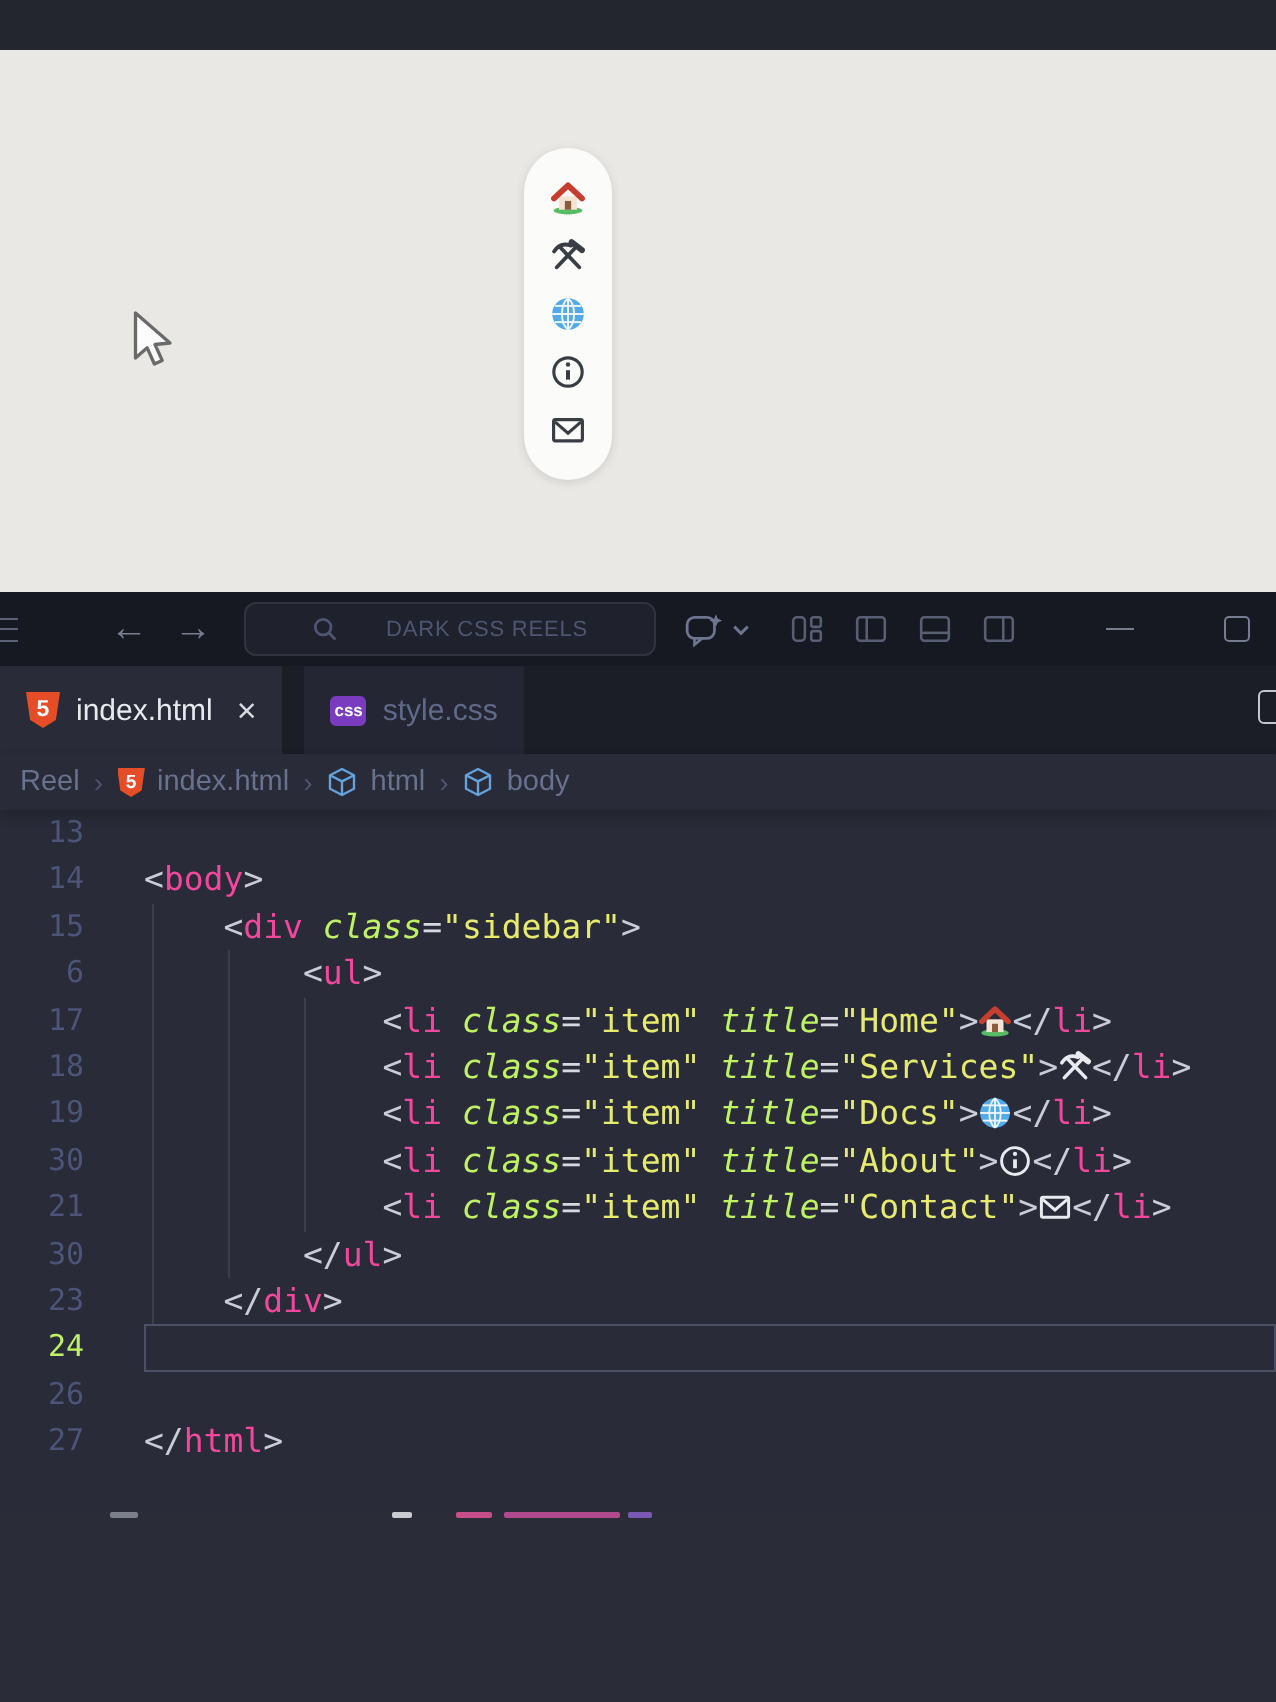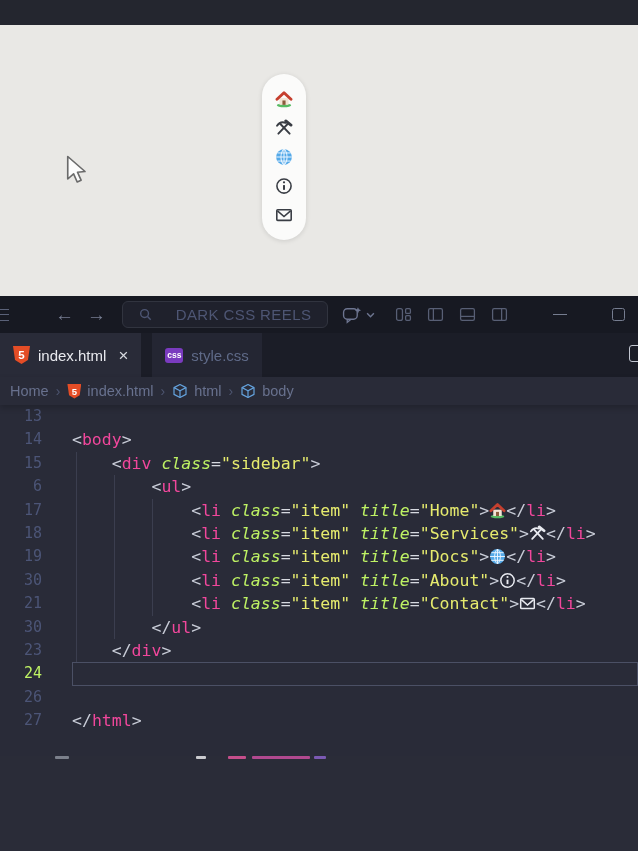--- a/index.html
+++ b/index.html
@@ -20,21 +20,21 @@
 
   
   .titlebar{height:37px;background:#171922;display:flex;align-items:center;position:relative;overflow:hidden;}
   .hamb{width:9px;height:12px;overflow:hidden;flex:none;}
   .hamb .hl{width:15px;height:12px;border-top:1.5px solid #5a6178;border-bottom:1.5px solid #5a6178;position:relative;box-sizing:border-box;}
   .hamb .hl::after{content:"";position:absolute;left:0;right:0;top:4px;height:1.5px;background:#5a6178;}
   .nav-arrows{margin-left:46px;display:flex;gap:13px;color:#777e93;font-size:19px;line-height:1;}
   .nav-arrows span{cursor:pointer;}
   .searchbox{margin-left:16px;width:204px;height:25px;background:#1f212c;border:1px solid #31343f;
              border-radius:6px;display:flex;align-items:center;justify-content:center;gap:24px;
-             color:#4e5674;font-size:15px;letter-spacing:.4px;cursor:pointer;}
+             color:#4e5674;font-size:11px;letter-spacing:.4px;cursor:pointer;}
   .searchbox svg{width:13px;height:13px;}
   .copilot{margin-left:14px;display:flex;align-items:center;gap:3px;color:#6d7590;cursor:pointer;}
   .copilot svg{display:block;}
   .layouts{margin-left:20px;display:flex;gap:15px;color:#585f75;}
   .layouts span{cursor:pointer;}
   .layouts svg{width:17px;height:17px;display:block;}
   .winctl{margin-left:auto;display:flex;align-items:center;}
   .btn-min{width:14px;height:1.6px;background:#767d90;margin-right:45px;cursor:pointer;}
   .btn-max{width:11px;height:11px;border:1.6px solid #767d90;border-radius:2.5px;margin-right:13px;cursor:pointer;}
 
@@ -226,21 +226,21 @@
       </div>
       <div class="tab inactive">
         <span class="badge-css">css</span>
         <span>style.css</span>
       </div>
       <div class="split-sliver"></div>
   </div>
 
   <div class="breadcrumb">
       <span class="bc-item">
-        <span>Home</span>
+        <span>Reel</span>
       </span>
       <span class="sep">›</span>
       <span class="bc-item">
         <span class="bc-badge">5</span>
         <span>index.html</span>
       </span>
       <span class="sep">›</span>
       <span class="bc-item">
         <span class="bc-cube">
           <svg viewBox="0 0 16 16" fill="none" stroke="#64a2dd" stroke-width="1.2" stroke-linejoin="round">

